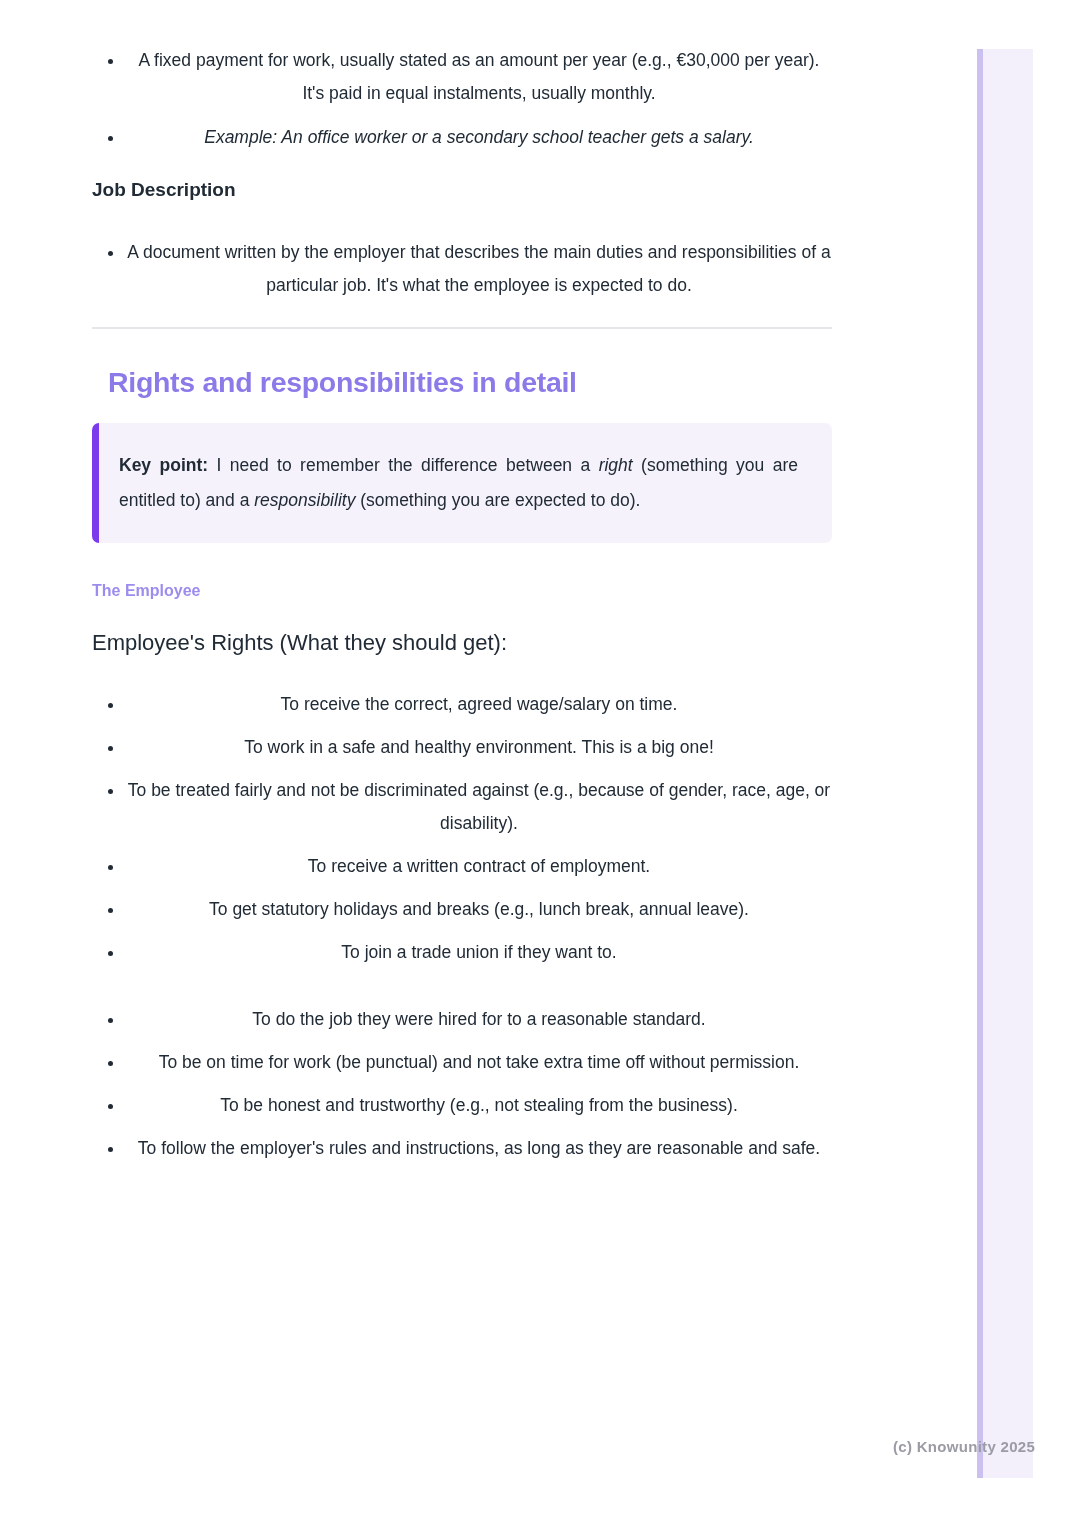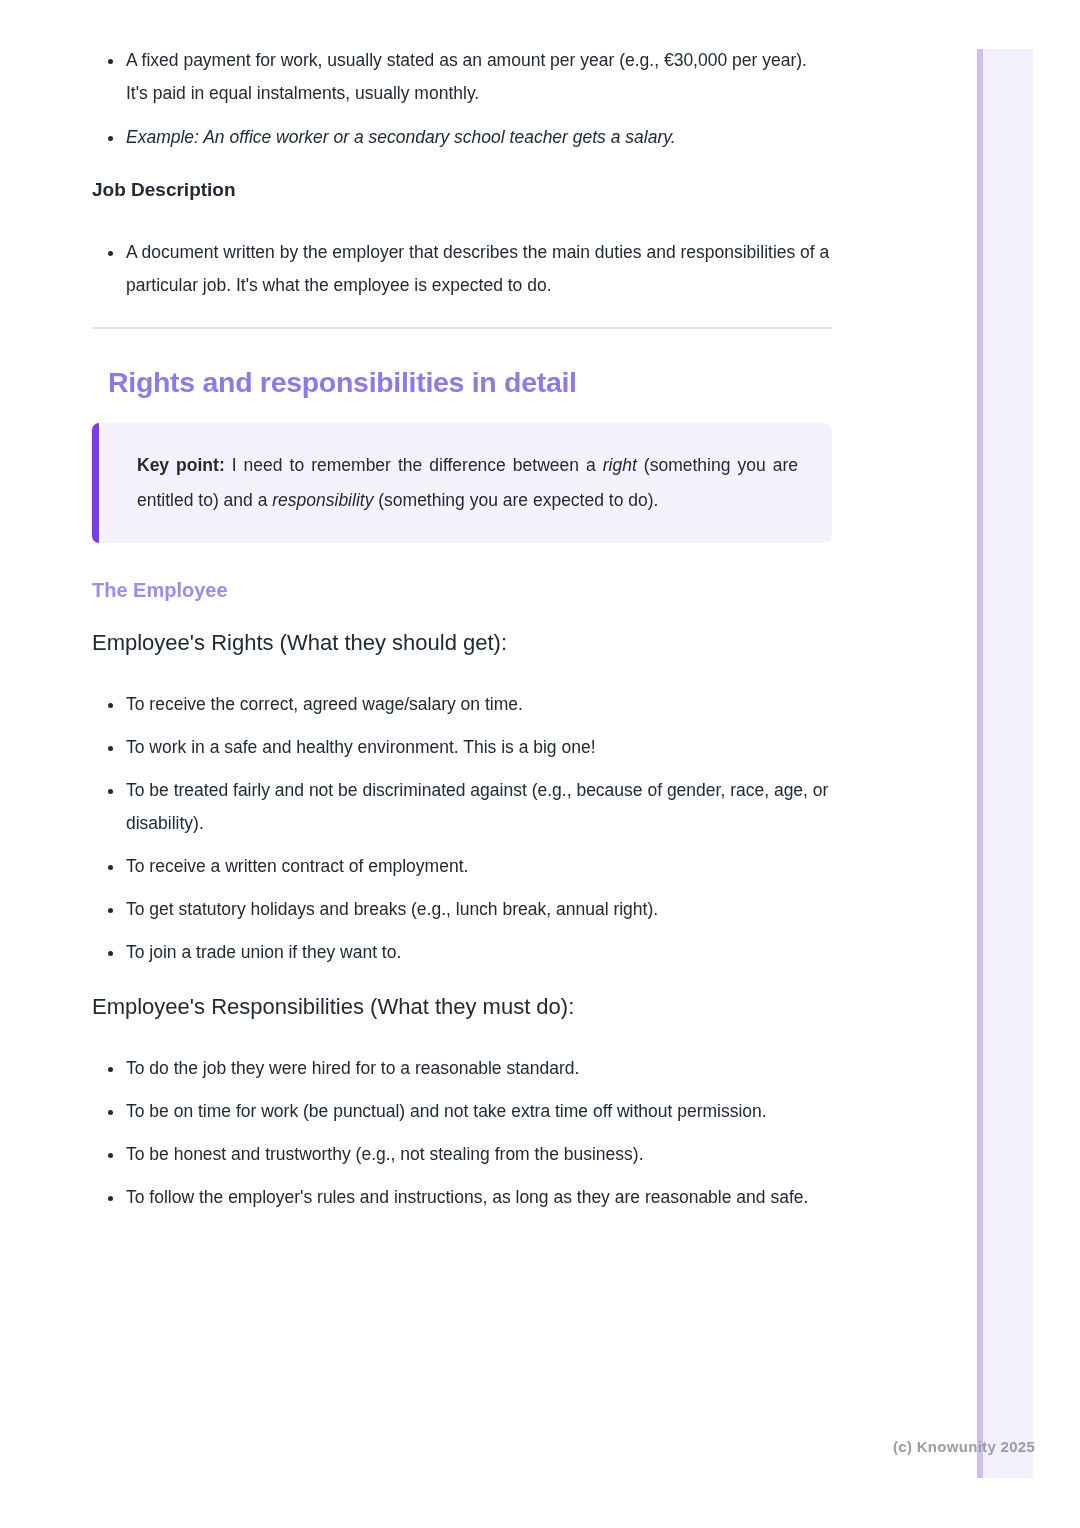--- a/index.html
+++ b/index.html
@@ -33,20 +33,21 @@
   ul.bullets{
     margin:0;
     padding-left:33px;
     list-style:disc;
   }
   ul.bullets li{
     font-size:17.5px;
     line-height:33px;
     margin-bottom:10px;
     padding-left:1px;
+    text-align:center;
   }
   ul.bullets li.italic{font-style:italic;}
   ul.first-list li{margin-bottom:11px;}
   h3.sub-heading{
     font-size:19px;
     font-weight:700;
     margin:24px 0 0 0;
     line-height:24px;
   }
   ul.jd-list{margin-top:34px;}
@@ -68,32 +69,32 @@
     font-size:17.5px;
     line-height:34px;
     text-align:justify;
     margin:28px 0 0 0;
   }
   .callout{
     margin-top:24px;
     background:var(--callout-bg);
     border-left:7px solid var(--callout-border);
     border-radius:7px;
-    padding:25px 34px 25px 38px;
+    padding:25px 34px 25px 20px;
   }
   .callout-text{
     margin:0;
     font-size:17.5px;
     line-height:35px;
     text-align:justify;
   }
   .seg-bold{font-weight:700;}
   .seg-italic{font-style:italic;}
   h2.employee-title{
-    font-size:20px;
+    font-size:16px;
     font-weight:600;
     color:var(--heading-secondary);
     margin:33px 0 0 0;
     line-height:29px;
   }
   h4.list-heading{
     font-size:22px;
     font-weight:400;
     margin:27px 0 0 0;
     line-height:22px;
@@ -145,25 +146,24 @@
 
     <h2 class="employee-title">The Employee</h2>
 
     <h4 class="list-heading">Employee's Rights (What they should get):</h4>
 
     <ul class="bullets spaced-list">
         <li>To receive the correct, agreed wage/salary on time.</li>
         <li>To work in a safe and healthy environment. This is a big one!</li>
         <li>To be treated fairly and not be discriminated against (e.g., because of gender, race, age, or disability).</li>
         <li>To receive a written contract of employment.</li>
-        <li>To get statutory holidays and breaks (e.g., lunch break, annual right).</li>
+        <li>To get statutory holidays and breaks (e.g., lunch break, annual leave).</li>
         <li>To join a trade union if they want to.</li>
       </ul>
 
-    <h4 class="list-heading">Employee's Responsibilities (What they must do):</h4>
 
     <ul class="bullets spaced-list">
         <li>To do the job they were hired for to a reasonable standard.</li>
         <li>To be on time for work (be punctual) and not take extra time off without permission.</li>
         <li>To be honest and trustworthy (e.g., not stealing from the business).</li>
         <li>To follow the employer's rules and instructions, as long as they are reasonable and safe.</li>
       </ul>
 
   </div>
 

